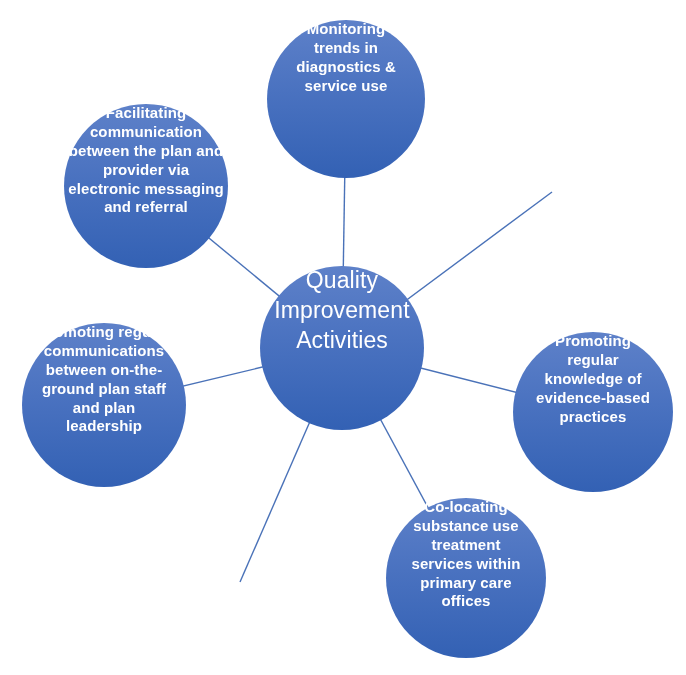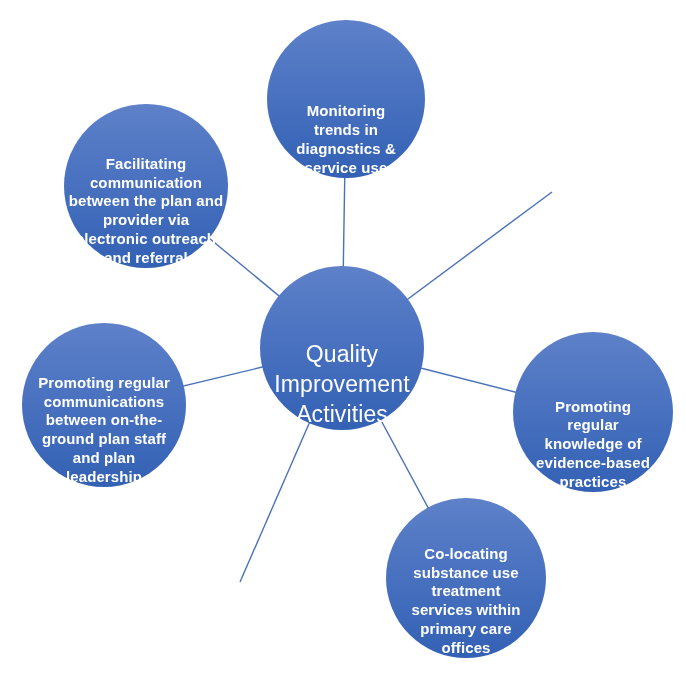--- a/index.html
+++ b/index.html
@@ -19,21 +19,21 @@
     position: absolute;
     left: 0; top: 0;
     width: 686px;
     height: 675px;
   }
   .node {
     position: absolute;
     border-radius: 50%;
     background: linear-gradient(180deg, #5e81c9 0%, #4a72c0 45%, #3361b4 100%);
     display: flex;
-    align-items: flex-end;
+    align-items: flex-start;
     justify-content: center;
     text-align: center;
     color: #ffffff;
     box-sizing: border-box;
   }
   .node .label {
     font-size: 15px;
     line-height: 1.26;
     font-weight: 600;
     letter-spacing: 0.1px;
@@ -92,20 +92,20 @@
   <div class="node node-bottomright">
     <div class="label">Co-locating substance use treatment services within primary care offices</div>
   </div>
 
 
   <div class="node node-left">
     <div class="label">Promoting regular communications between on-the-ground plan staff and plan leadership</div>
   </div>
 
   <div class="node node-topleft">
-    <div class="label">Facilitating communication between the plan and provider via electronic outreach and referral</div>
+    <div class="label">Facilitating communication between the plan and provider via electronic messaging and referral</div>
   </div>
 
   <div class="node node-center">
     <div class="label">Quality Improvement Activities</div>
   </div>
 
 </div>
 
 </body></html>

